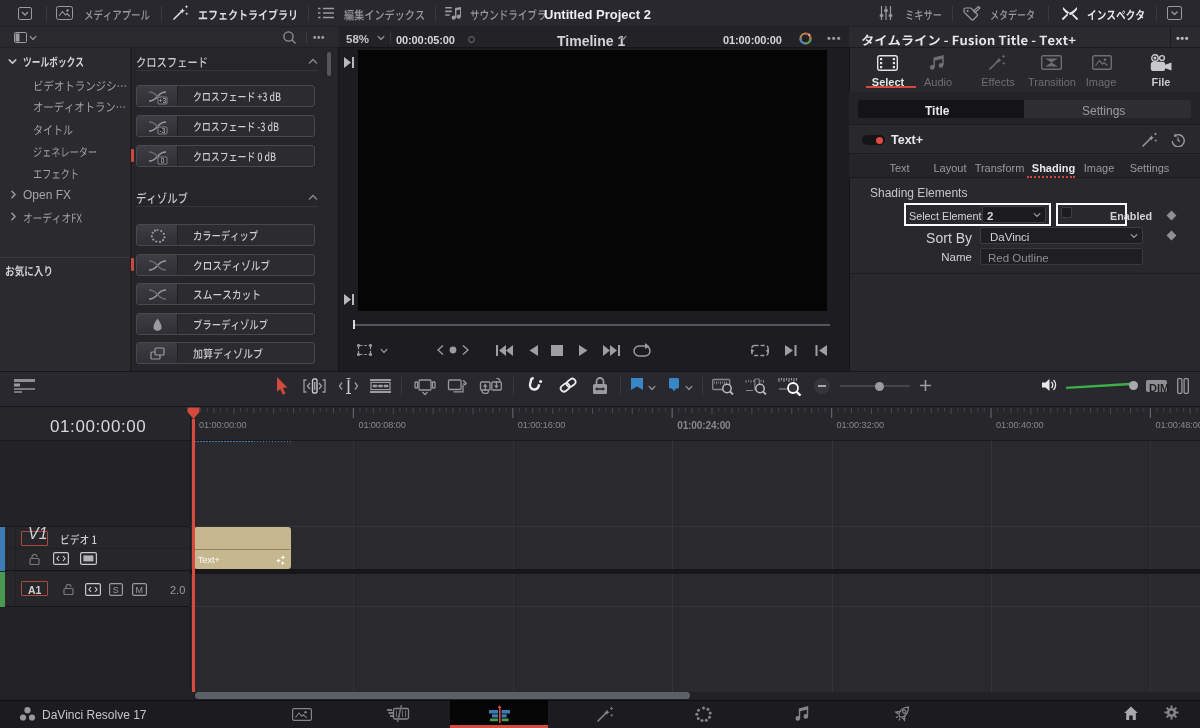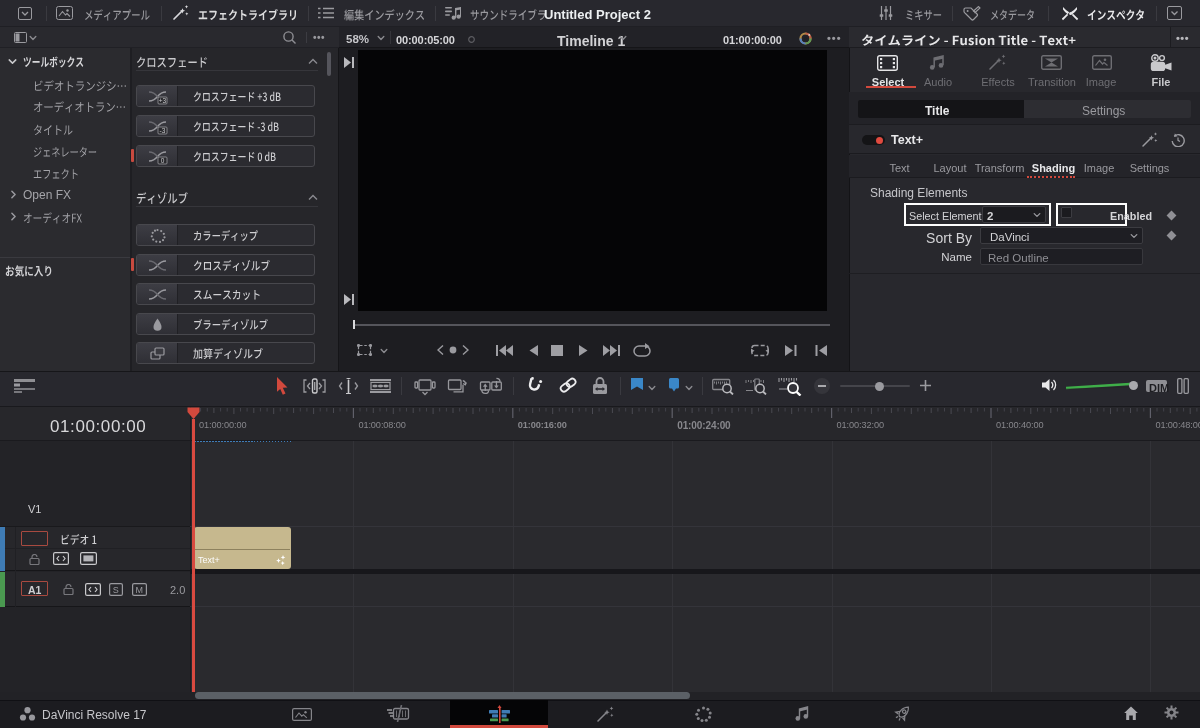--- a/index.html
+++ b/index.html
@@ -809,21 +809,21 @@
       <path d="M963.0 0 V3.5" stroke="#42424a" stroke-width="1"></path>
       <path d="M969.7 0 V3.5" stroke="#42424a" stroke-width="1"></path>
       <path d="M976.3 0 V5" stroke="#4a4a52" stroke-width="1"></path>
       <path d="M983.0 0 V3.5" stroke="#42424a" stroke-width="1"></path>
       <path d="M989.6 0 V3.5" stroke="#42424a" stroke-width="1"></path>
       <path d="M996.2 0 V6" stroke="#4a4a52" stroke-width="1"></path>
       <path d="M1002.9 0 V3.5" stroke="#42424a" stroke-width="1"></path>
     </svg>
     <div class="a" style="left:199.0px;top:420.5px;font-size:9.2px;color:#87878c;font-weight:400;white-space:nowrap;line-height:1;letter-spacing:-0.1px">01:00:00:00</div>
     <div class="a" style="left:358.4px;top:420.5px;font-size:9.2px;color:#87878c;font-weight:400;white-space:nowrap;line-height:1;letter-spacing:-0.1px">01:00:08:00</div>
-    <div class="a" style="left:517.8px;top:420.5px;font-size:9.2px;color:#87878c;font-weight:700;white-space:nowrap;line-height:1;letter-spacing:-0.1px">01:00:16:00</div>
+    <div class="a" style="left:517.8px;top:420.5px;font-size:9.2px;color:#87878c;font-weight:400;white-space:nowrap;line-height:1;letter-spacing:-0.1px">01:00:16:00</div>
     <div class="a" style="left:677.2px;top:420.5px;font-size:10px;color:#87878c;font-weight:700;white-space:nowrap;line-height:1;letter-spacing:-0.1px">01:00:24:00</div>
     <div class="a" style="left:836.6px;top:420.5px;font-size:9.2px;color:#87878c;font-weight:400;white-space:nowrap;line-height:1;letter-spacing:-0.1px">01:00:32:00</div>
     <div class="a" style="left:996.0px;top:420.5px;font-size:9.2px;color:#87878c;font-weight:400;white-space:nowrap;line-height:1;letter-spacing:-0.1px">01:00:40:00</div>
     <div class="a" style="left:1155.4px;top:420.5px;font-size:9.2px;color:#87878c;font-weight:400;white-space:nowrap;line-height:1;letter-spacing:-0.1px">01:00:48:00</div>
     <div class="a" style="left:353.4px;top:441px;width:1px;height:251px;background:#333338"></div>
     <div class="a" style="left:512.8px;top:441px;width:1px;height:251px;background:#333338"></div>
     <div class="a" style="left:672.2px;top:441px;width:1px;height:251px;background:#333338"></div>
     <div class="a" style="left:831.6px;top:441px;width:1px;height:251px;background:#333338"></div>
     <div class="a" style="left:991.0px;top:441px;width:1px;height:251px;background:#333338"></div>
     <div class="a" style="left:1150.4px;top:441px;width:1px;height:251px;background:#333338"></div>
@@ -835,21 +835,21 @@
     <div class="a" style="left:0px;top:572px;width:190px;height:35px;background:#27272b"></div>
     <div class="a" style="left:0px;top:526px;width:190px;height:1px;background:#19191c"></div>
     <div class="a" style="left:0px;top:548px;width:190px;height:1px;background:#202024"></div>
     <div class="a" style="left:0px;top:570px;width:190px;height:1px;background:#161619"></div>
     <div class="a" style="left:0px;top:606px;width:190px;height:1px;background:#161619"></div>
     <div class="a" style="left:0px;top:527px;width:5px;height:44px;background:#3f7cb5"></div>
     <div class="a" style="left:0px;top:572px;width:5px;height:35px;background:#4a9950"></div>
     <div class="a" style="left:15px;top:527px;width:1px;height:44px;background:#202024"></div>
     <div class="a" style="left:15px;top:572px;width:1px;height:35px;background:#202024"></div>
     <div class="a" style="left:21px;top:531px;width:27px;height:15px;border:1px solid #a84a40;border-radius:1px"></div>
-    <div class="a" style="left:28px;top:504px;font-size:11px;color:#cfcfd2;font-weight:400;white-space:nowrap;line-height:1;">V1</div>
+    <div class="a" style="left:28px;top:526px;font-size:16px;color:#cfcfd2;font-weight:400;white-space:nowrap;line-height:1;font-style:italic;">V1</div>
     <div class="a" style="left:60px;top:532px;">
       <svg width="37.0" height="16.7" style="overflow:visible;display:block">
         <path fill="#cfcfd2" transform="translate(0,12.0) scale(0.8478,1)" d="M8.4 -9.1Q8.6 -8.9 8.7 -8.7Q8.9 -8.4 9.1 -8.1Q9.2 -7.8 9.4 -7.6L8.6 -7.2Q8.4 -7.6 8.2 -8Q7.9 -8.5 7.7 -8.8ZM9.7 -9.6Q9.9 -9.4 10.1 -9.1Q10.2 -8.8 10.4 -8.6Q10.6 -8.3 10.7 -8.1L9.9 -7.7Q9.7 -8.1 9.5 -8.6Q9.2 -9 9 -9.3ZM3.3 -8.7Q3.3 -8.5 3.3 -8.2Q3.3 -7.9 3.3 -7.7Q3.3 -7.5 3.3 -7.1Q3.3 -6.6 3.3 -6Q3.3 -5.4 3.3 -4.8Q3.3 -4.1 3.3 -3.5Q3.3 -2.9 3.3 -2.4Q3.3 -1.9 3.3 -1.7Q3.3 -1.3 3.5 -1.1Q3.7 -1 4.1 -0.9Q4.3 -0.9 4.7 -0.9Q5.1 -0.8 5.5 -0.8Q5.9 -0.8 6.5 -0.9Q7 -0.9 7.6 -0.9Q8.1 -1 8.6 -1Q9.1 -1.1 9.5 -1.2V0.1Q8.9 0.2 8.2 0.2Q7.5 0.3 6.8 0.3Q6.1 0.3 5.4 0.3Q4.9 0.3 4.4 0.3Q3.9 0.3 3.5 0.2Q2.8 0.1 2.5 -0.3Q2.1 -0.6 2.1 -1.4Q2.1 -1.7 2.1 -2.2Q2.1 -2.7 2.1 -3.4Q2.1 -4 2.1 -4.7Q2.1 -5.4 2.1 -6Q2.1 -6.6 2.1 -7.1Q2.1 -7.5 2.1 -7.7Q2.1 -7.8 2.1 -8Q2.1 -8.2 2 -8.4Q2 -8.6 2 -8.7ZM2.7 -5.1Q3.3 -5.2 3.9 -5.4Q4.5 -5.6 5.2 -5.8Q5.8 -6 6.4 -6.2Q7 -6.4 7.5 -6.6Q7.8 -6.7 8 -6.9Q8.3 -7 8.6 -7.2L9.1 -6Q8.8 -5.9 8.5 -5.8Q8.2 -5.6 7.9 -5.5Q7.4 -5.3 6.7 -5.1Q6.1 -4.9 5.4 -4.6Q4.7 -4.4 4 -4.3Q3.3 -4.1 2.8 -3.9Z M13.8 -8.5Q14 -8.5 14.3 -8.5Q14.6 -8.5 14.9 -8.5Q15.1 -8.5 15.5 -8.5Q15.9 -8.5 16.4 -8.5Q16.8 -8.5 17.3 -8.5Q17.8 -8.5 18.2 -8.5Q18.6 -8.5 18.8 -8.5Q19 -8.5 19.3 -8.5Q19.6 -8.5 19.9 -8.5V-7.3Q19.6 -7.4 19.3 -7.4Q19 -7.4 18.8 -7.4Q18.6 -7.4 18.2 -7.4Q17.8 -7.4 17.3 -7.4Q16.8 -7.4 16.4 -7.4Q15.9 -7.4 15.5 -7.4Q15.1 -7.4 14.9 -7.4Q14.6 -7.4 14.3 -7.4Q14 -7.4 13.8 -7.3ZM12.4 -5.6Q12.7 -5.6 12.9 -5.6Q13.2 -5.6 13.5 -5.6Q13.6 -5.6 14 -5.6Q14.5 -5.6 15.1 -5.6Q15.8 -5.6 16.5 -5.6Q17.2 -5.6 18 -5.6Q18.7 -5.6 19.3 -5.6Q20 -5.6 20.4 -5.6Q20.8 -5.6 21 -5.6Q21.2 -5.6 21.4 -5.6Q21.7 -5.6 21.9 -5.6V-4.4Q21.7 -4.4 21.5 -4.4Q21.2 -4.5 21 -4.5Q20.8 -4.5 20.4 -4.5Q20 -4.5 19.3 -4.5Q18.7 -4.5 18 -4.5Q17.2 -4.5 16.5 -4.5Q15.8 -4.5 15.1 -4.5Q14.5 -4.5 14 -4.5Q13.6 -4.5 13.5 -4.5Q13.2 -4.5 12.9 -4.4Q12.6 -4.4 12.4 -4.4ZM18 -5Q18 -3.9 17.9 -3Q17.7 -2.1 17.3 -1.4Q17.1 -1 16.8 -0.6Q16.4 -0.2 16 0.1Q15.5 0.5 15 0.8L14 -0Q14.6 -0.3 15.2 -0.7Q15.7 -1.2 16.1 -1.7Q16.5 -2.4 16.7 -3.2Q16.8 -4.1 16.8 -5ZM20.6 -9.4Q20.7 -9.2 20.9 -8.9Q21 -8.6 21.2 -8.3Q21.4 -8 21.5 -7.8L20.7 -7.5Q20.6 -7.8 20.3 -8.3Q20 -8.8 19.8 -9.1ZM21.9 -9.9Q22 -9.7 22.2 -9.4Q22.4 -9.1 22.5 -8.8Q22.7 -8.5 22.8 -8.3L22.1 -8Q21.9 -8.4 21.6 -8.8Q21.4 -9.3 21.1 -9.6Z M30.7 -9.1Q30.7 -8.8 30.7 -8.6Q30.6 -8.3 30.6 -8Q30.7 -7.7 30.7 -7.1Q30.7 -6.6 30.7 -5.9Q30.7 -5.3 30.7 -4.6Q30.7 -3.9 30.7 -3.2Q30.7 -2.5 30.8 -1.8Q30.8 -1.2 30.8 -0.6Q30.8 -0.1 30.5 0.1Q30.2 0.4 29.6 0.4Q29.1 0.4 28.7 0.4Q28.2 0.4 27.7 0.3L27.6 -0.9Q28 -0.8 28.4 -0.8Q28.9 -0.7 29.2 -0.7Q29.4 -0.7 29.5 -0.8Q29.6 -0.9 29.6 -1.2Q29.6 -1.6 29.6 -2.1Q29.6 -2.7 29.6 -3.3Q29.6 -4 29.6 -4.6Q29.6 -5.3 29.6 -5.9Q29.5 -6.6 29.5 -7.1Q29.5 -7.7 29.5 -8Q29.5 -8.4 29.5 -8.6Q29.4 -8.9 29.4 -9.1ZM24.4 -7.1Q24.6 -7.1 24.9 -7.1Q25.2 -7.1 25.5 -7.1Q25.7 -7.1 26.1 -7.1Q26.5 -7.1 27.1 -7.1Q27.6 -7.1 28.3 -7.1Q29 -7.1 29.6 -7.1Q30.3 -7.1 30.8 -7.1Q31.4 -7.1 31.8 -7.1Q32.2 -7.1 32.3 -7.1Q32.6 -7.1 32.9 -7.1Q33.2 -7.1 33.4 -7.1V-5.9Q33.1 -5.9 32.9 -5.9Q32.6 -5.9 32.4 -5.9Q32.3 -5.9 31.9 -5.9Q31.5 -5.9 30.9 -5.9Q30.3 -5.9 29.6 -5.9Q29 -5.9 28.3 -5.9Q27.6 -5.9 27.1 -5.9Q26.5 -5.9 26.1 -5.9Q25.7 -5.9 25.5 -5.9Q25.2 -5.9 24.9 -5.9Q24.7 -5.9 24.4 -5.9ZM23.9 -1.7Q24.8 -2.1 25.6 -2.7Q26.4 -3.3 27.1 -3.9Q27.8 -4.5 28.3 -5.1Q28.9 -5.7 29.2 -6.2L29.8 -6.2L29.8 -5.2Q29.5 -4.7 28.9 -4.1Q28.4 -3.5 27.7 -2.9Q27 -2.3 26.2 -1.7Q25.5 -1.2 24.7 -0.8Z M38.1 0V-1.1H39.9V-7H38.4V-7.8Q39 -7.9 39.4 -8.1Q39.9 -8.2 40.3 -8.5H41.3V-1.1H42.9V0Z"></path>
       </svg>
     </div>
     <svg class="a" style="left:29px;top:554px" width="11" height="11" viewBox="0 0 11 11">
       <rect x="1" y="4.5" width="9" height="6" rx="1" stroke="#77777c" stroke-width="1.2" fill="none"></rect>
       <path d="M3 4.5 V3 A2.5 2.5 0 0 1 8 3" stroke="#77777c" stroke-width="1.2" fill="none"></path>
     </svg>
     <svg class="a" style="left:53px;top:552px" width="16" height="13" viewBox="0 0 16 13">

